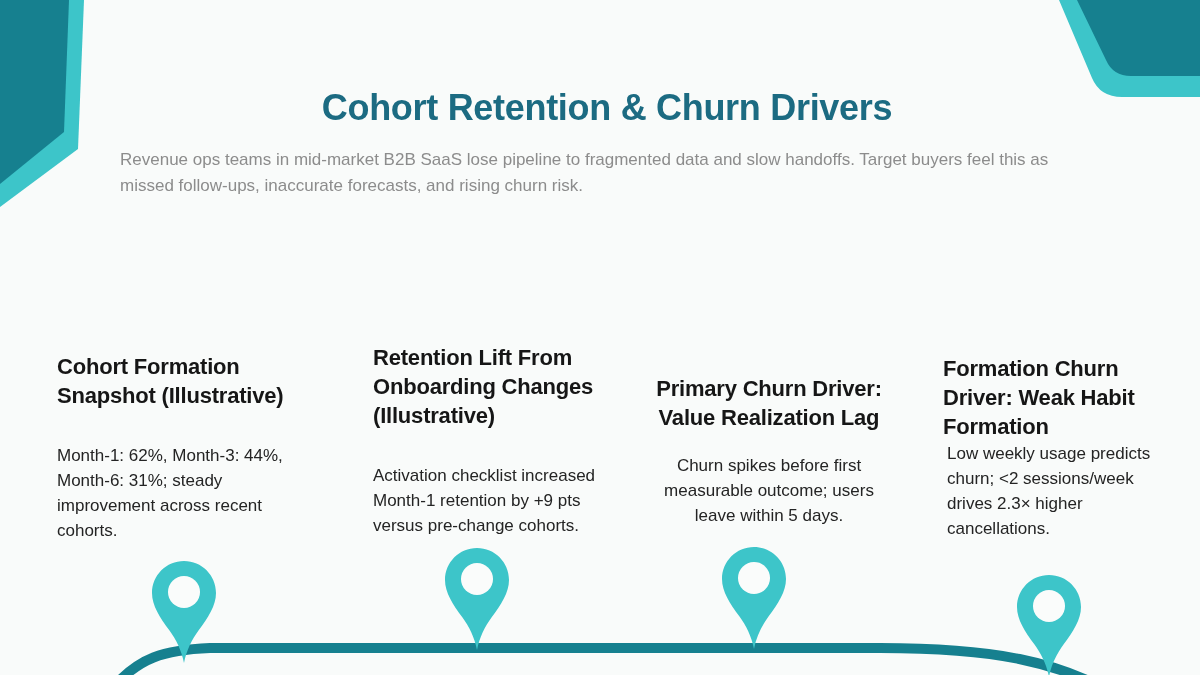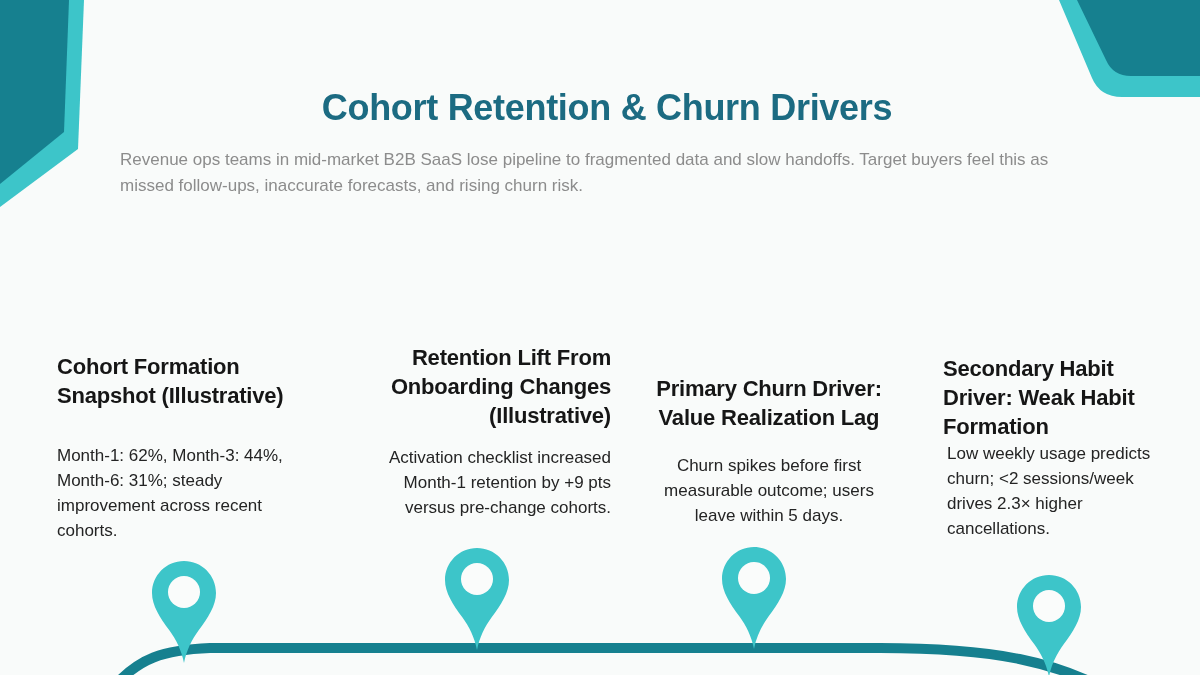--- a/index.html
+++ b/index.html
@@ -34,22 +34,22 @@
     font-size:22px;line-height:29px;font-weight:700;
     color:#161616;letter-spacing:-0.2px;
   }
   .col p{
     margin:0;
     font-size:17px;line-height:25px;font-weight:400;
     color:#242424;
   }
   .col-1{left:57px;top:352px;width:238px;}
   .col-1 p{margin-top:33px;}
-  .col-2{left:373px;top:343px;width:238px;text-align:right;}
-  .col-2 p{margin-top:15px;}
+  .col-2{left:373px;top:343px;width:238px;}
+  .col-2 p{margin-top:33px;}
   .col-3{left:649px;top:374px;width:240px;text-align:center;}
   .col-3 p{margin-top:21px;}
   .col-4{left:943px;top:354px;width:226px;}
   .col-4 p{padding-left:4px;}
   
   .curve{position:absolute;left:0;top:600px;}
   .pin{position:absolute;}
   .pin-1{left:152px;top:561px;}
   .pin-2{left:445px;top:548px;}
   .pin-3{left:722px;top:547px;}
@@ -82,21 +82,21 @@
     <h2>Retention Lift From Onboarding Changes (Illustrative)</h2>
     <p>Activation checklist increased Month-1 retention by +9 pts versus pre-change cohorts.</p>
   </div>
 
   <div class="col col-3">
     <h2>Primary Churn Driver: Value Realization Lag</h2>
     <p>Churn spikes before first measurable outcome; users leave within 5 days.</p>
   </div>
 
   <div class="col col-4">
-    <h2>Secondary Habit Driver: Weak Habit Formation</h2>
+    <h2>Formation Churn Driver: Weak Habit Formation</h2>
     <p>Low weekly usage predicts churn; &lt;2 sessions/week drives 2.3× higher cancellations.</p>
   </div>
 
   <svg class="curve" width="1200" height="90" viewBox="0 0 1200 90" aria-hidden="true">
     <path d="M118 82 C140 60 160 50 210 48 L880 48 C990 48 1060 60 1125 100" fill="none" stroke="#16808f" stroke-width="10" stroke-linecap="round"></path>
   </svg>
 
   <svg class="pin pin-1" width="64" height="102" viewBox="0 0 64 102" aria-hidden="true">
     <path d="M32 0 C14.3 0 0 14.3 0 32 C0 44.5 7.8 56.5 17.5 69.5 C24 78.5 29.5 89 32 102 C34.5 89 40 78.5 46.5 69.5 C56.2 56.5 64 44.5 64 32 C64 14.3 49.7 0 32 0 Z" fill="#3dc5c9"></path>
     <circle cx="32" cy="31" r="16" fill="#fafcfb"></circle>

